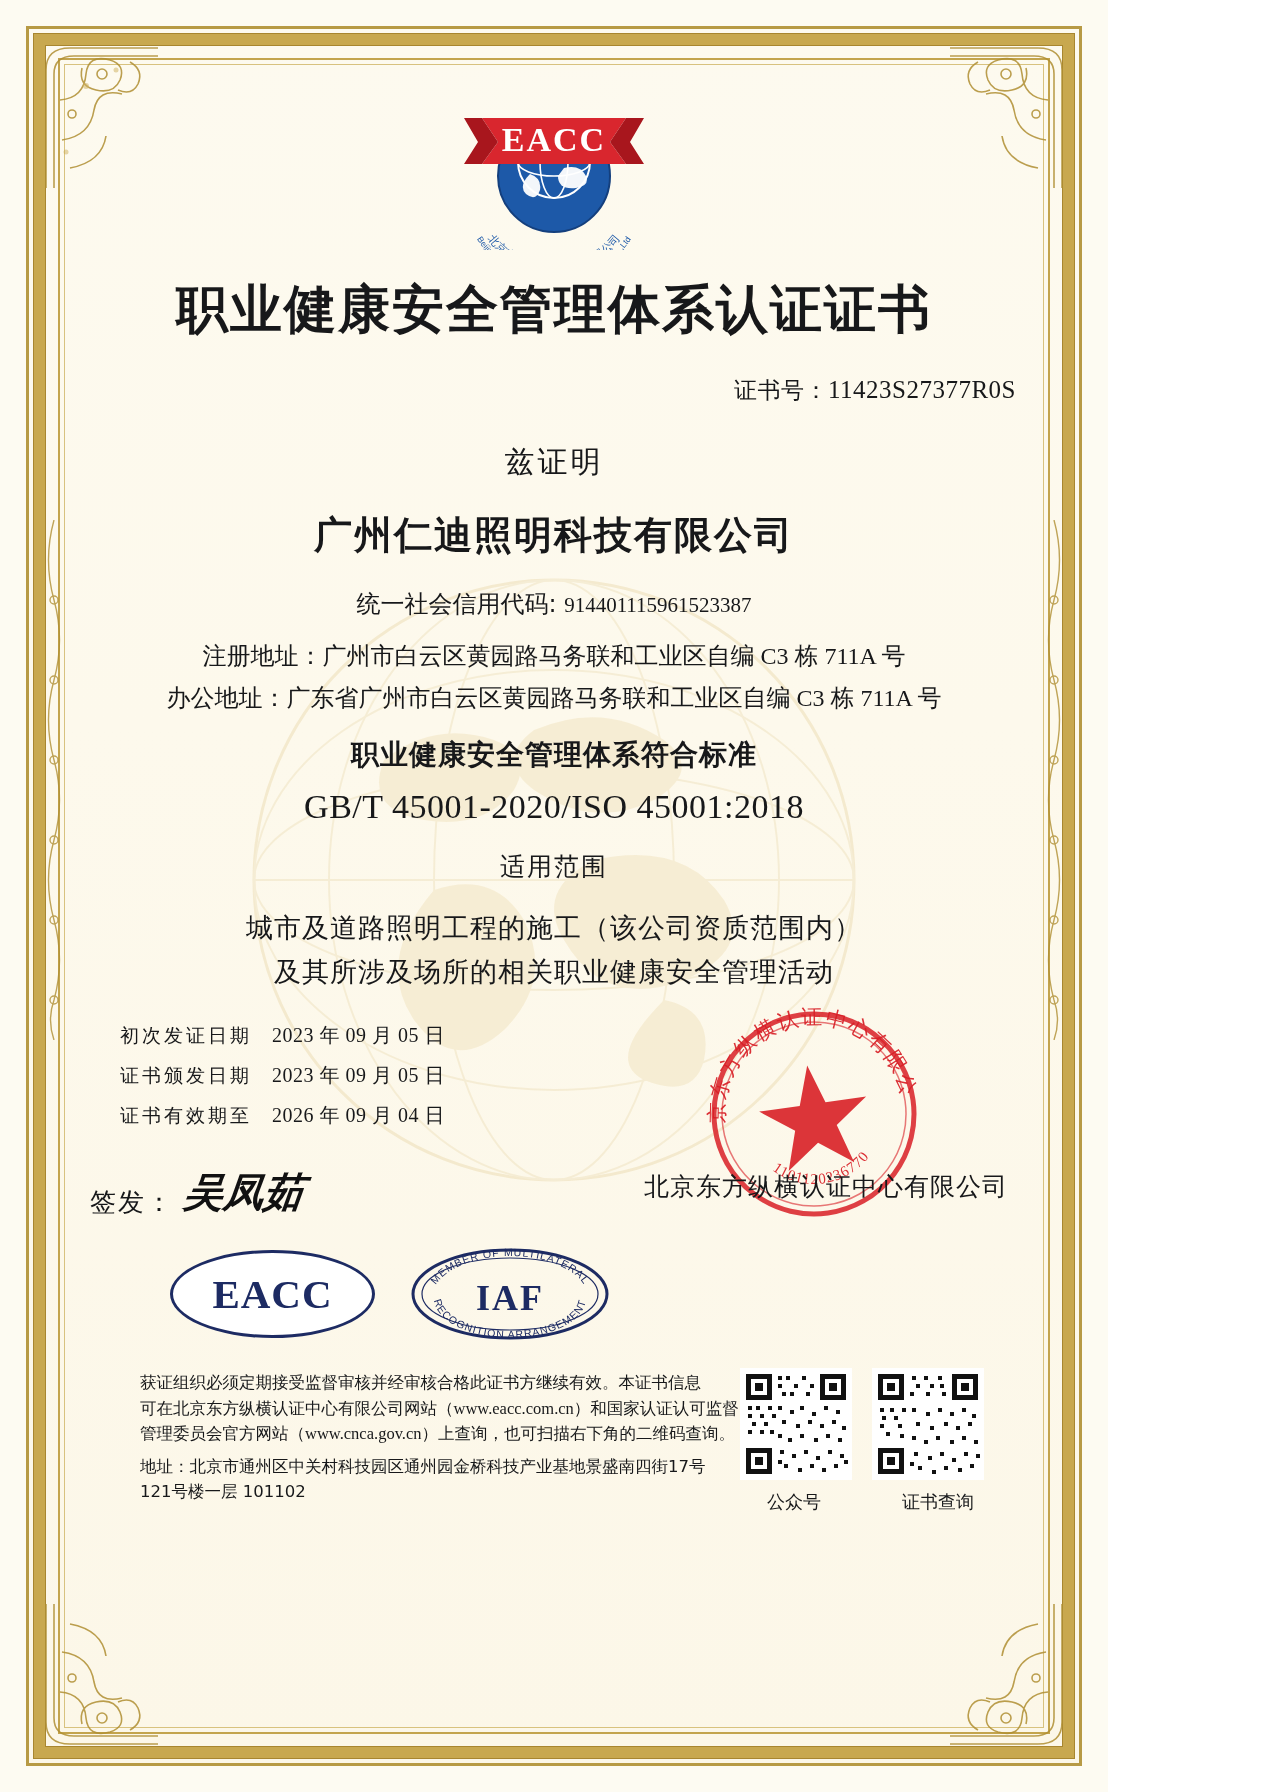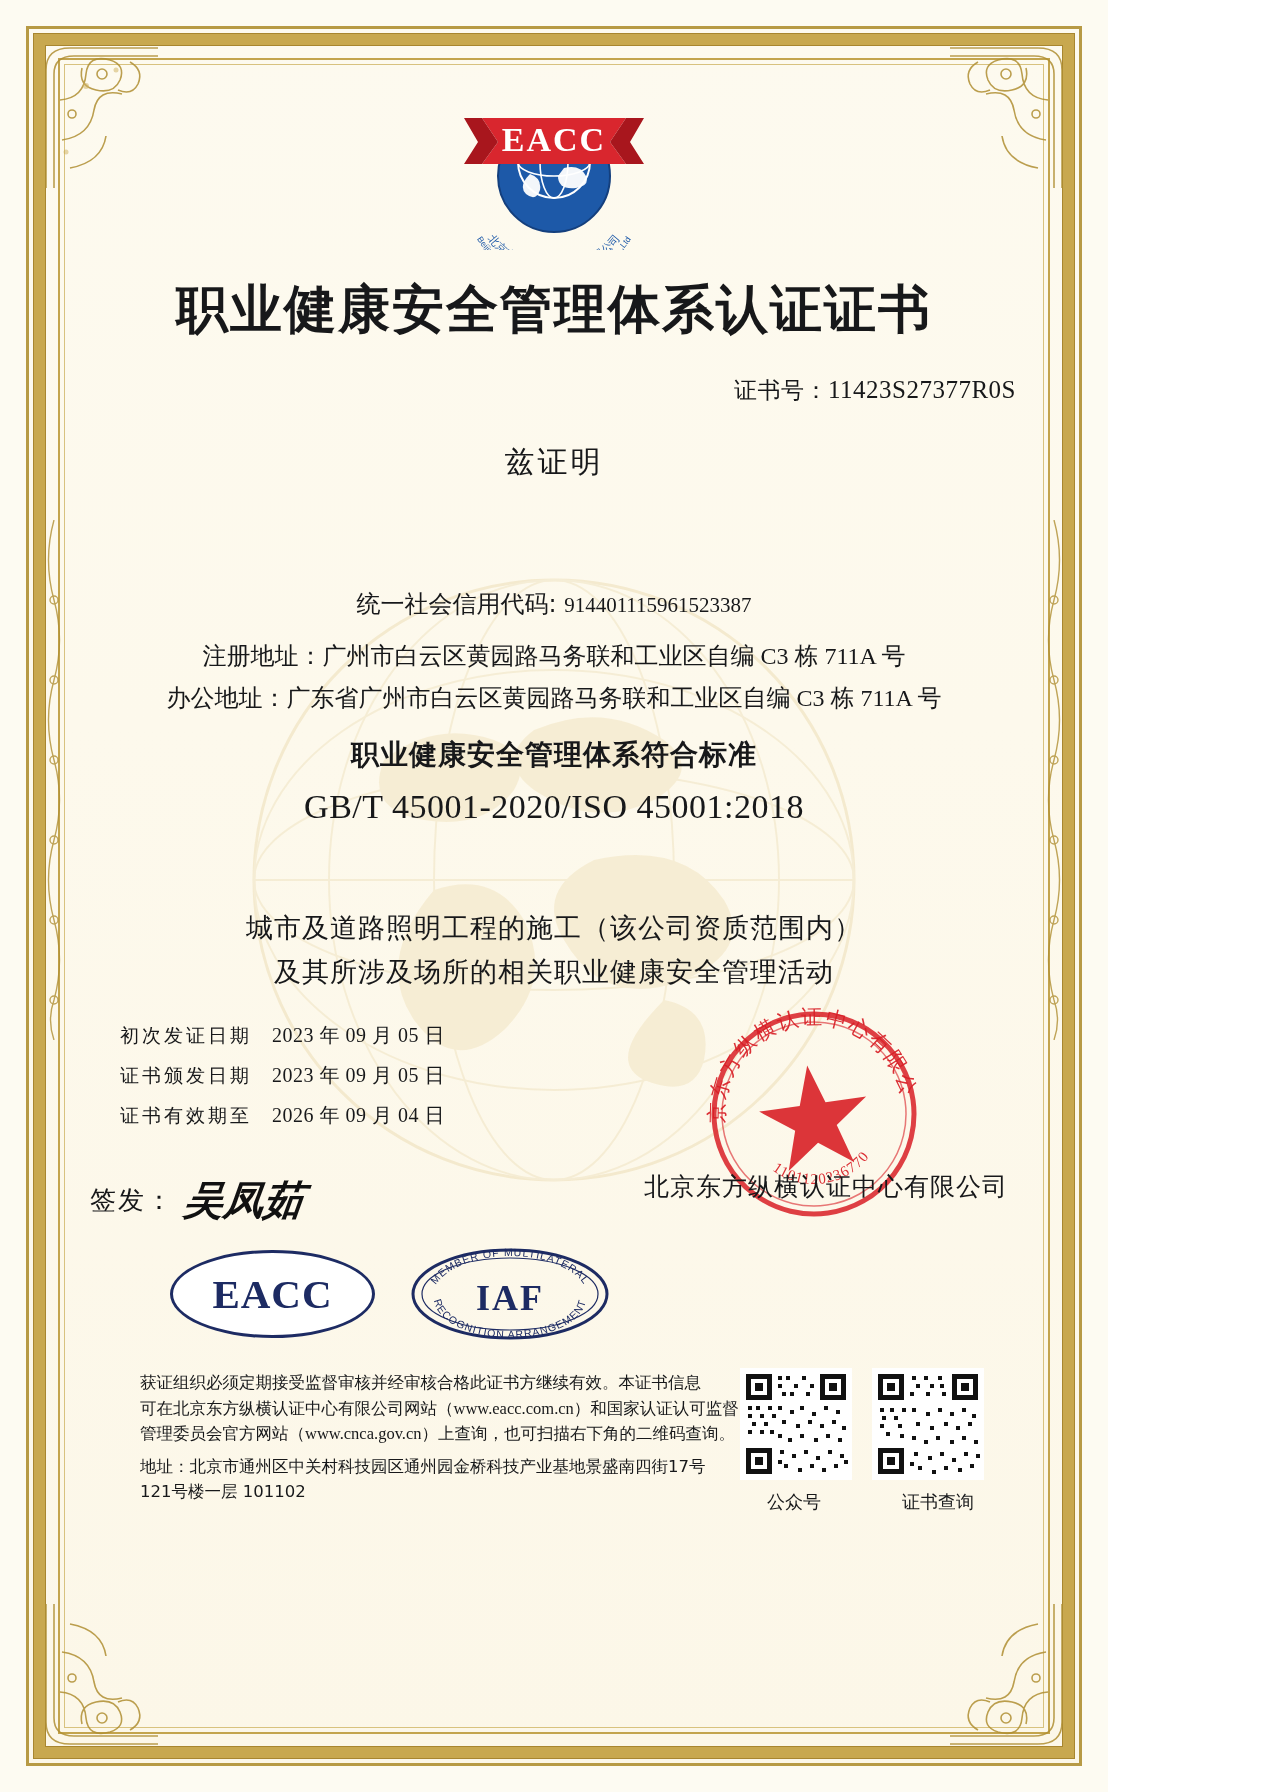--- a/index.html
+++ b/index.html
@@ -179,21 +179,21 @@
     font-size: 19px;
     letter-spacing: 3px;
     width: 152px;
   }
   .dates .v { font-size: 20px; letter-spacing: .5px; }
 
   
   .sign-row {
     position: absolute;
     left: 20px; top: 1095px;
-    display: flex; align-items: center; margin-top: 8px;
+    display: flex; align-items: flex-end;
   }
   .sign-label {
     font-family: "DejaVu Sans", sans-serif;
     font-size: 26px;
     letter-spacing: 2px;
     color: #17181a;
   }
   .sign-name {
     margin-left: 10px;
     font-family: "DejaVu Serif", serif;
@@ -442,35 +442,37 @@
       </svg>
     </div>
 
     <div class="main-title">职业健康安全管理体系认证证书</div>
 
     <div class="cert-no">
       <span class="label">证书号：</span><span>11423S27377R0S</span>
     </div>
 
     <div class="line-center zizhengming">兹证明</div>
+    <div class="line-center company">广州仁迪照明科技有限公司</div>
 
     <div class="line-center credit-code">
       <span>统一社会信用代码:</span>
       <span class="num">914401115961523387</span>
     </div>
 
     <div class="line-center addr1">
       <span>注册地址：</span><span class="n">广州市白云区黄园路马务联和工业区自编 C3 栋 711A 号</span>
     </div>
     <div class="line-center addr2">
       <span>办公地址：</span><span class="n">广东省广州市白云区黄园路马务联和工业区自编 C3 栋 711A 号</span>
     </div>
 
     <div class="line-center std-head">职业健康安全管理体系符合标准</div>
     <div class="line-center std-code">GB/T 45001-2020/ISO 45001:2018</div>
+    <div class="line-center scope-head">适用范围</div>
     <div class="line-center scope1">城市及道路照明工程的施工（该公司资质范围内）</div>
     <div class="line-center scope2">及其所涉及场所的相关职业健康安全管理活动</div>
 
     <div class="dates">
       <div class="row">
         <span class="k">初次发证日期</span>
         <span class="v">2023 年 09 月 05 日</span>
       </div>
       <div class="row">
         <span class="k">证书颁发日期</span>

